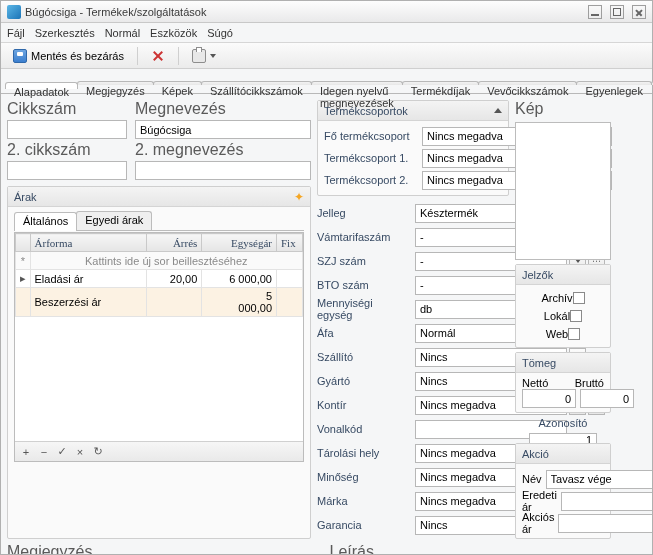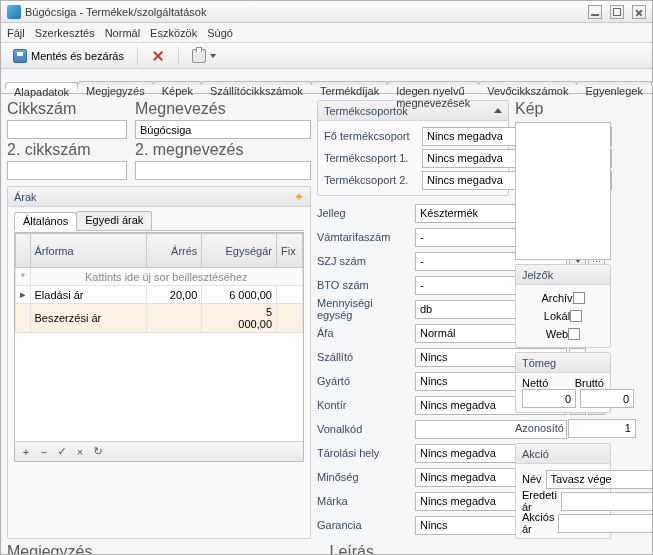--- a/index.html
+++ b/index.html
@@ -37,21 +37,21 @@
   label.fl{color:#5a5a5a;font-size:16px;}
   input.text,input.combo,select.combo-s{height:19px;border:1px solid #b7b7b7;background:#fff;padding:0 4px;}
   input.text{width:100%;}
   .group{border:1px solid #cfcfcf;border-radius:2px;background:#fafafa;}
   .group-header{height:20px;background:linear-gradient(#f4f4f4,#e6e6e6);border-bottom:1px solid #d4d4d4;display:flex;align-items:center;padding:0 6px;color:#374a63;font-weight:500;justify-content:space-between;}
   .group-body{padding:4px 6px;}
   .subtabs{display:flex;height:20px;border-bottom:1px solid #bcbcbc;margin-bottom:1px;}
   .subtab{padding:2px 8px;border:1px solid #bcbcbc;border-bottom:none;background:#efefef;margin-right:-1px;border-radius:3px 3px 0 0;}
   .subtab.active{background:#fff;position:relative;top:1px;}
   table.grid{width:100%;border-collapse:collapse;background:#fff;}
-  table.grid th{background:linear-gradient(#f6f6f6,#e5e5e5);border:1px solid #c9c9c9;padding:0 4px;font-weight:normal;text-align:left;color:#374a63;height:34px;}
+  table.grid th{background:linear-gradient(#f6f6f6,#e5e5e5);border:1px solid #c9c9c9;padding:0 4px;font-weight:normal;text-align:left;color:#374a63;height:18px;font-family:Liberation Serif, serif;}
   table.grid td{border:1px solid #e3e3e3;padding:2px 4px;height:18px;}
   table.grid tr.hint td{color:#8a8a8a;text-align:center;background:#fafafa;}
   .grid-wrap{border:1px solid #bcbcbc;height:230px;display:flex;flex-direction:column;background:#fff;}
   .grid-inner{flex:1;overflow:auto;}
   .grid-footer{height:20px;border-top:1px solid #d0d0d0;display:flex;align-items:center;gap:4px;padding:0 4px;background:linear-gradient(#f6f6f6,#e9e9e9);}
   .mini-btn{width:14px;height:14px;display:flex;align-items:center;justify-content:center;color:#555;cursor:default;}
   .form-row{display:flex;align-items:center;height:22px;gap:4px;}
   .form-row .lbl{width:94px;color:#374a63;flex-shrink:0;}
   .combo-wrap{display:flex;flex:1;gap:2px;}
   .combo-wrap input{flex:1;}
@@ -109,22 +109,22 @@
       <span class="icon icon-print"></span>
       <span class="drop-caret"></span>
     </div>
   </div>
 
   <div class="tabs">
     <div class="tab active">Alapadatok</div>
     <div class="tab">Megjegyzés</div>
     <div class="tab">Képek</div>
     <div class="tab">Szállítócikkszámok</div>
+    <div class="tab">Idegen nyelvű megnevezések</div>
     <div class="tab">Termékdíjak</div>
-    <div class="tab">Idegen nyelvű megnevezések</div>
     <div class="tab">Vevőcikkszámok</div>
     <div class="tab">Egyenlegek</div>
     <div class="tab">Leírás</div>
   </div>
 
   <div class="content">
     <div class="row" style="gap:6px;">
 
       <div class="col" style="width:304px;">
         <div class="row">
@@ -382,21 +382,21 @@
               <span>Nettó</span>
               <span>Bruttó</span>
             </div>
             <div style="display:flex;justify-content:space-between;gap:4px;">
               <input class="num-in" value="0" style="">
               <input class="num-in" value="0" style="">
             </div>
           </div>
         </div>
 
-        <div class="form-row" style="gap:4px;">
+        <div class="form-row" style="gap:4px;flex-direction:column;">
           <span style="flex:1;color:#374a63;">Azonosító</span>
           <input class="id-in" value="1" style="">
         </div>
 
         <div class="group">
           <div class="group-header">
               <span>Akció</span>
             </div>
           <div class="group-body">
             <div class="form-row">

